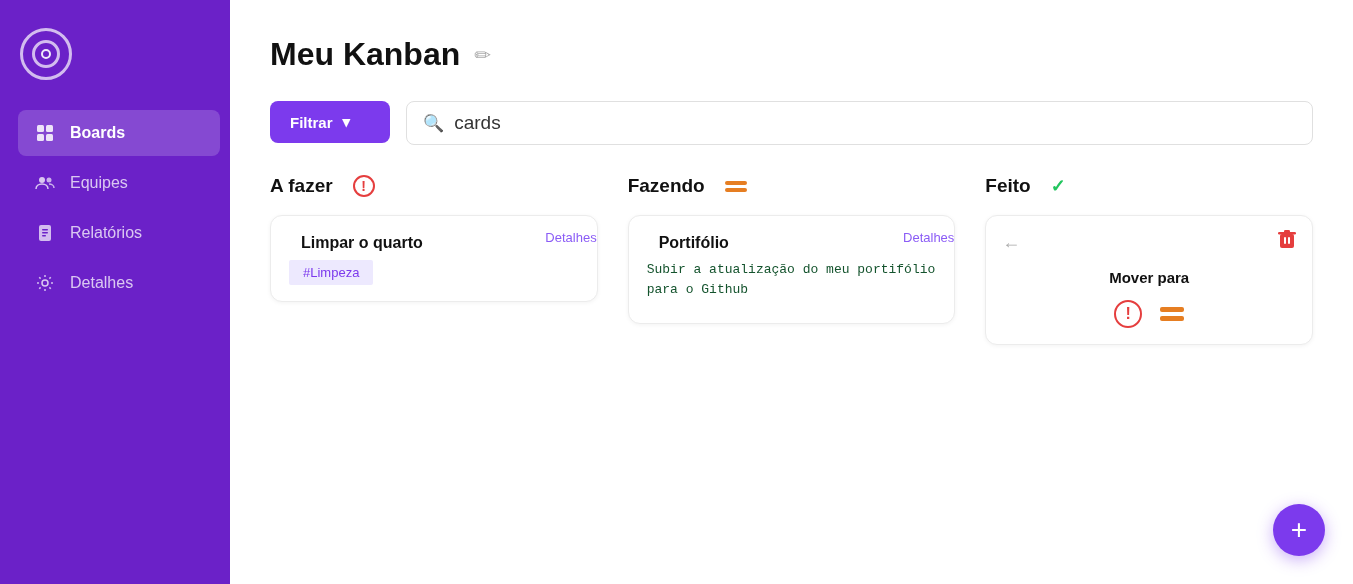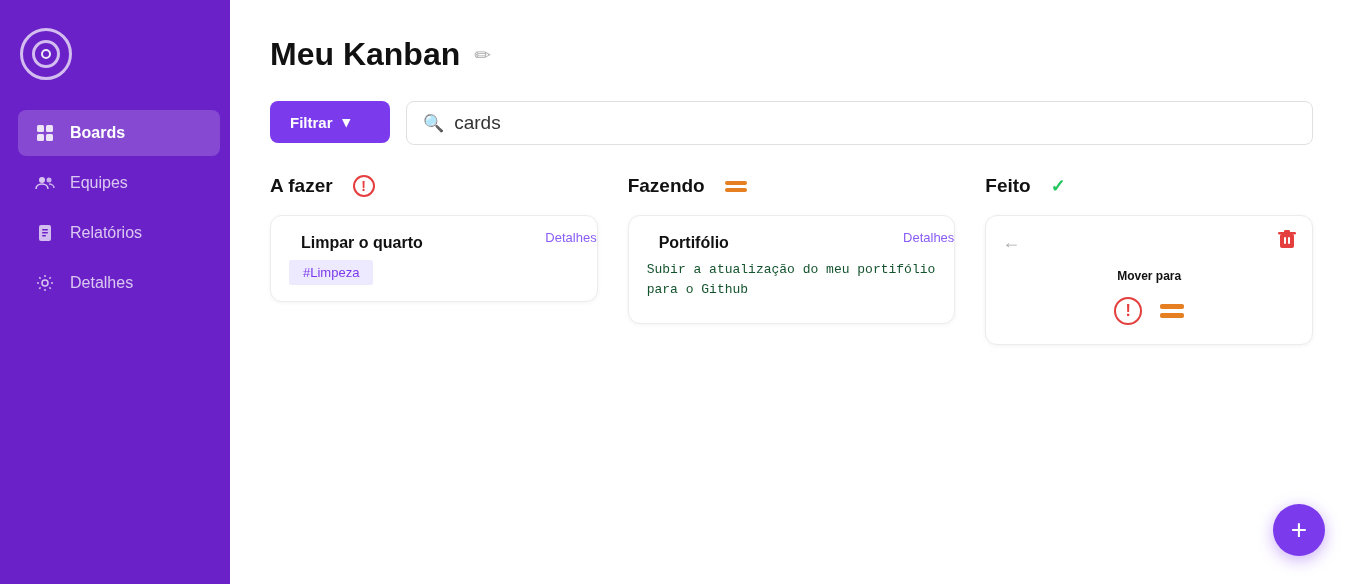--- a/index.html
+++ b/index.html
@@ -252,21 +252,21 @@
       color: #aaa;
       font-size: 18px;
       cursor: pointer;
     }
     .delete-icon {
       color: #e53e3e;
       font-size: 18px;
       cursor: pointer;
     }
     .move-label {
-      font-size: 12px;
+      font-size: 15px;
       font-weight: 700;
       color: #111;
       text-align: center;
       margin-bottom: 14px;
     }
     .move-icons {
       display: flex;
       align-items: center;
       justify-content: center;
       gap: 18px;

